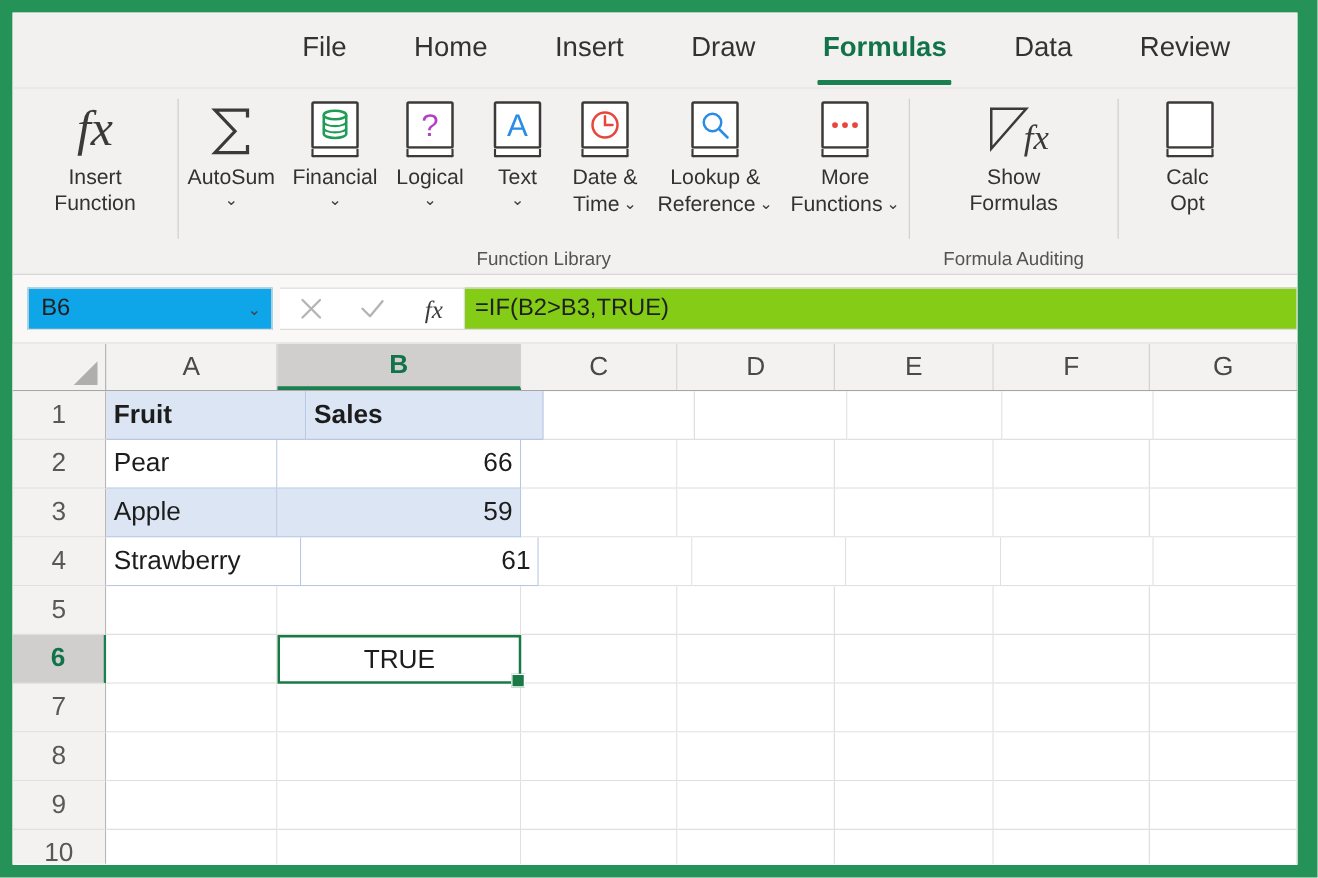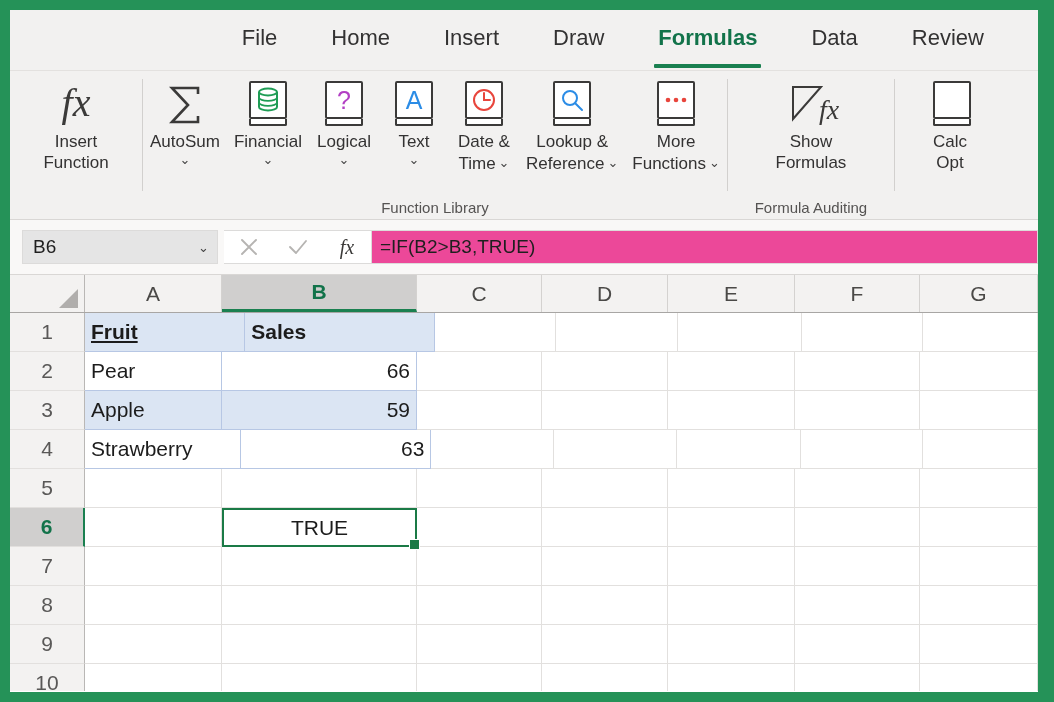--- a/index.html
+++ b/index.html
@@ -71,34 +71,34 @@
     position:absolute;left:3px;top:0;width:38px;height:38px;
     display:flex;align-items:center;justify-content:center;
   }
 
   
   .fbar{
     height:54px;background:#f9f8f7;display:flex;align-items:center;
     border-bottom:1px solid #d9d7d5;padding:0 0 0 12px;
   }
   .namebox{
-    width:196px;height:34px;background:#e5e5e5;border:1px solid #dcdbda;
+    width:196px;height:34px;background:#0ea5e9;border:1px solid #dcdbda;
     display:flex;align-items:center;justify-content:space-between;
     padding:0 8px 0 10px;box-sizing:border-box;
   }
   .namebox .nb-txt{font-size:19px;color:#1f1f1f;}
   .namebox .nb-chev{font-size:13px;color:#444;}
   .fbtns{
     width:148px;height:34px;background:#fff;border:1px solid #dcdbda;
     border-left:none;display:flex;align-items:center;justify-content:space-around;
     box-sizing:border-box;margin-left:6px;
   }
   .fbtn{width:34px;height:30px;display:flex;align-items:center;justify-content:center;cursor:pointer;}
   .fbar-input{
-    flex:1;height:34px;background:#ec4899;border:1px solid #dcdbda;border-left:none;
+    flex:1;height:34px;background:#84cc16;border:1px solid #dcdbda;border-left:none;
     display:flex;align-items:center;padding-left:8px;box-sizing:border-box;
     font-size:19px;color:#1f1f1f;margin-right:0;
   }
 
   
   .gridwrap{position:relative;background:#fff;height:416px;overflow:hidden;}
   .colhdr{
     display:flex;height:38px;background:#f3f2f1;
     border-bottom:1px solid #a8a6a4;box-sizing:border-box;
   }
@@ -374,21 +374,21 @@
       <div class="ch sel" style="width:195px;">B</div>
       <div class="ch" style="width:125px;">C</div>
       <div class="ch" style="width:126px;">D</div>
       <div class="ch" style="width:127px;">E</div>
       <div class="ch" style="width:125px;">F</div>
       <div class="ch" style="width:118px;">G</div>
     </div>
 
     <div class="row">
       <div class="rh">1</div>
-      <div class="cell band bold" style="width:165px;text-decoration:underline;">Fruit</div>
+      <div class="cell band bold" style="width:165px;">Fruit</div>
       <div class="cell band bold" style="width:195px;">Sales</div>
       <div class="cell" style="width:125px;"></div>
       <div class="cell" style="width:126px;"></div>
       <div class="cell" style="width:127px;"></div>
       <div class="cell" style="width:125px;"></div>
       <div class="cell" style="width:118px;"></div>
     </div>
 
     <div class="row">
       <div class="rh">2</div>
@@ -408,21 +408,21 @@
       <div class="cell" style="width:125px;"></div>
       <div class="cell" style="width:126px;"></div>
       <div class="cell" style="width:127px;"></div>
       <div class="cell" style="width:125px;"></div>
       <div class="cell" style="width:118px;"></div>
     </div>
 
     <div class="row">
       <div class="rh">4</div>
       <div class="cell tbl" style="width:160px;">Strawberry</div>
-      <div class="cell tbl num" style="width:195px;">63</div>
+      <div class="cell tbl num" style="width:195px;">61</div>
       <div class="cell" style="width:125px;"></div>
       <div class="cell" style="width:126px;"></div>
       <div class="cell" style="width:127px;"></div>
       <div class="cell" style="width:125px;"></div>
       <div class="cell" style="width:118px;"></div>
     </div>
 
     <div class="row">
       <div class="rh">5</div>
       <div class="cell" style="width:137px;"></div>

